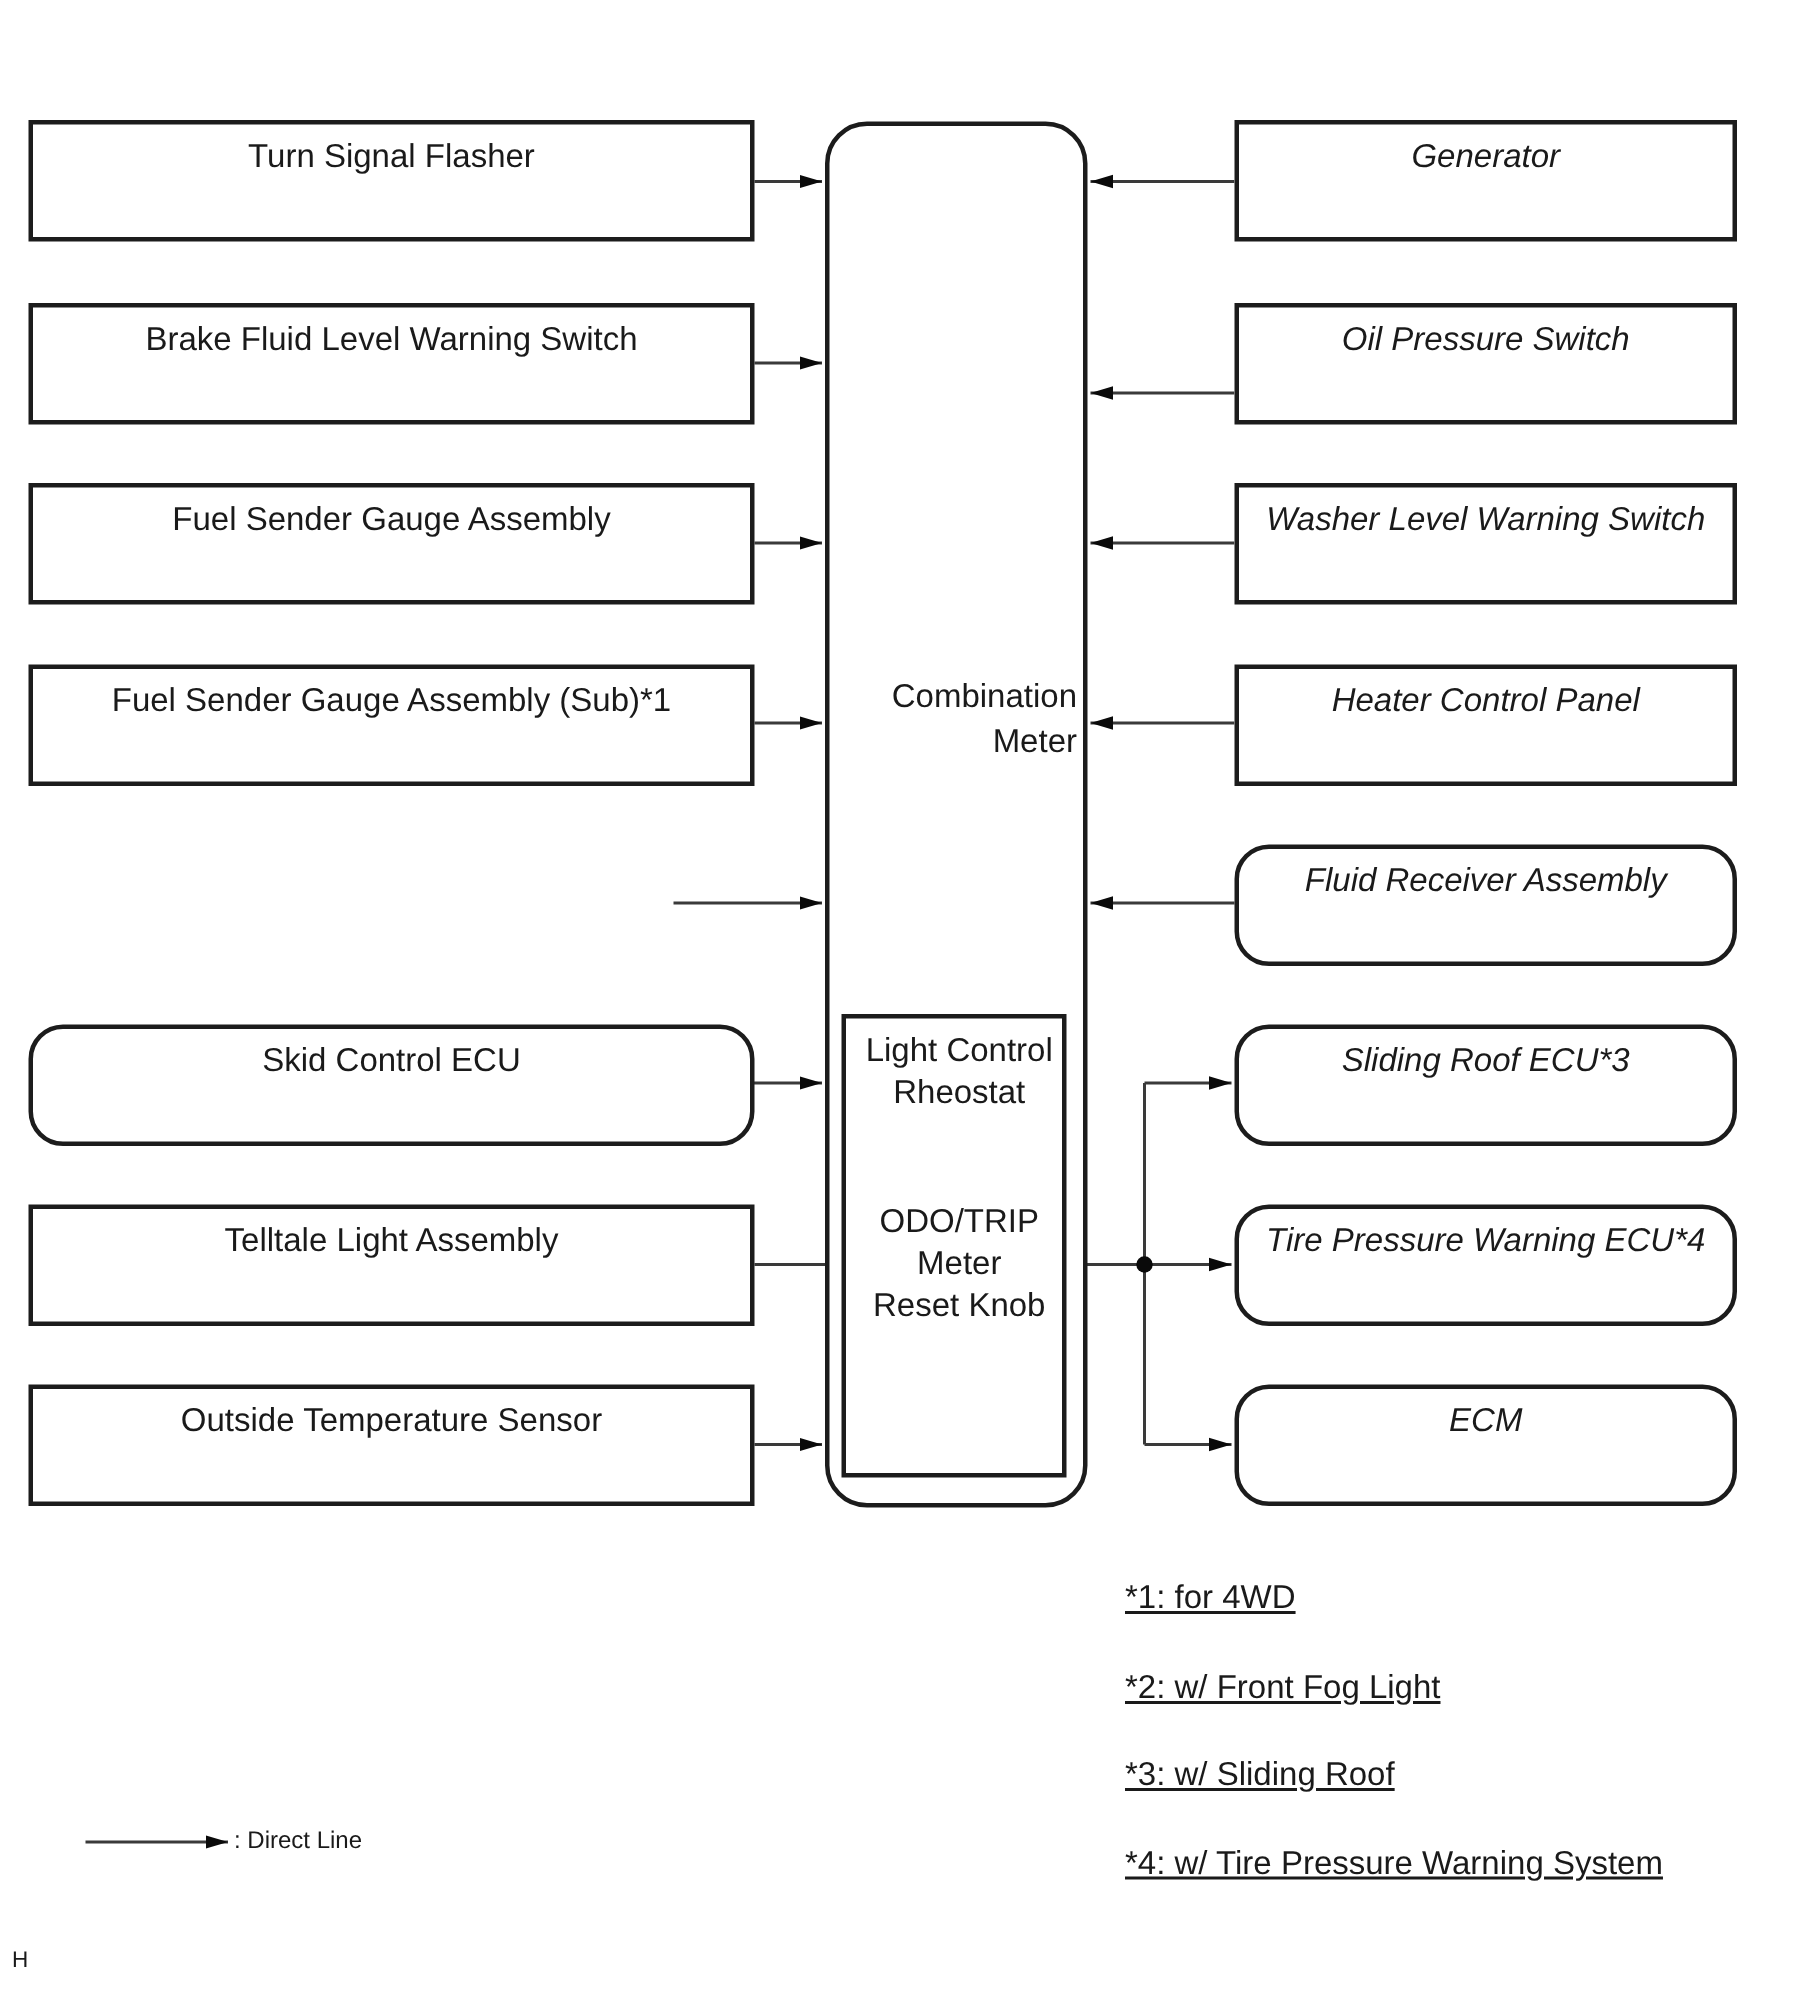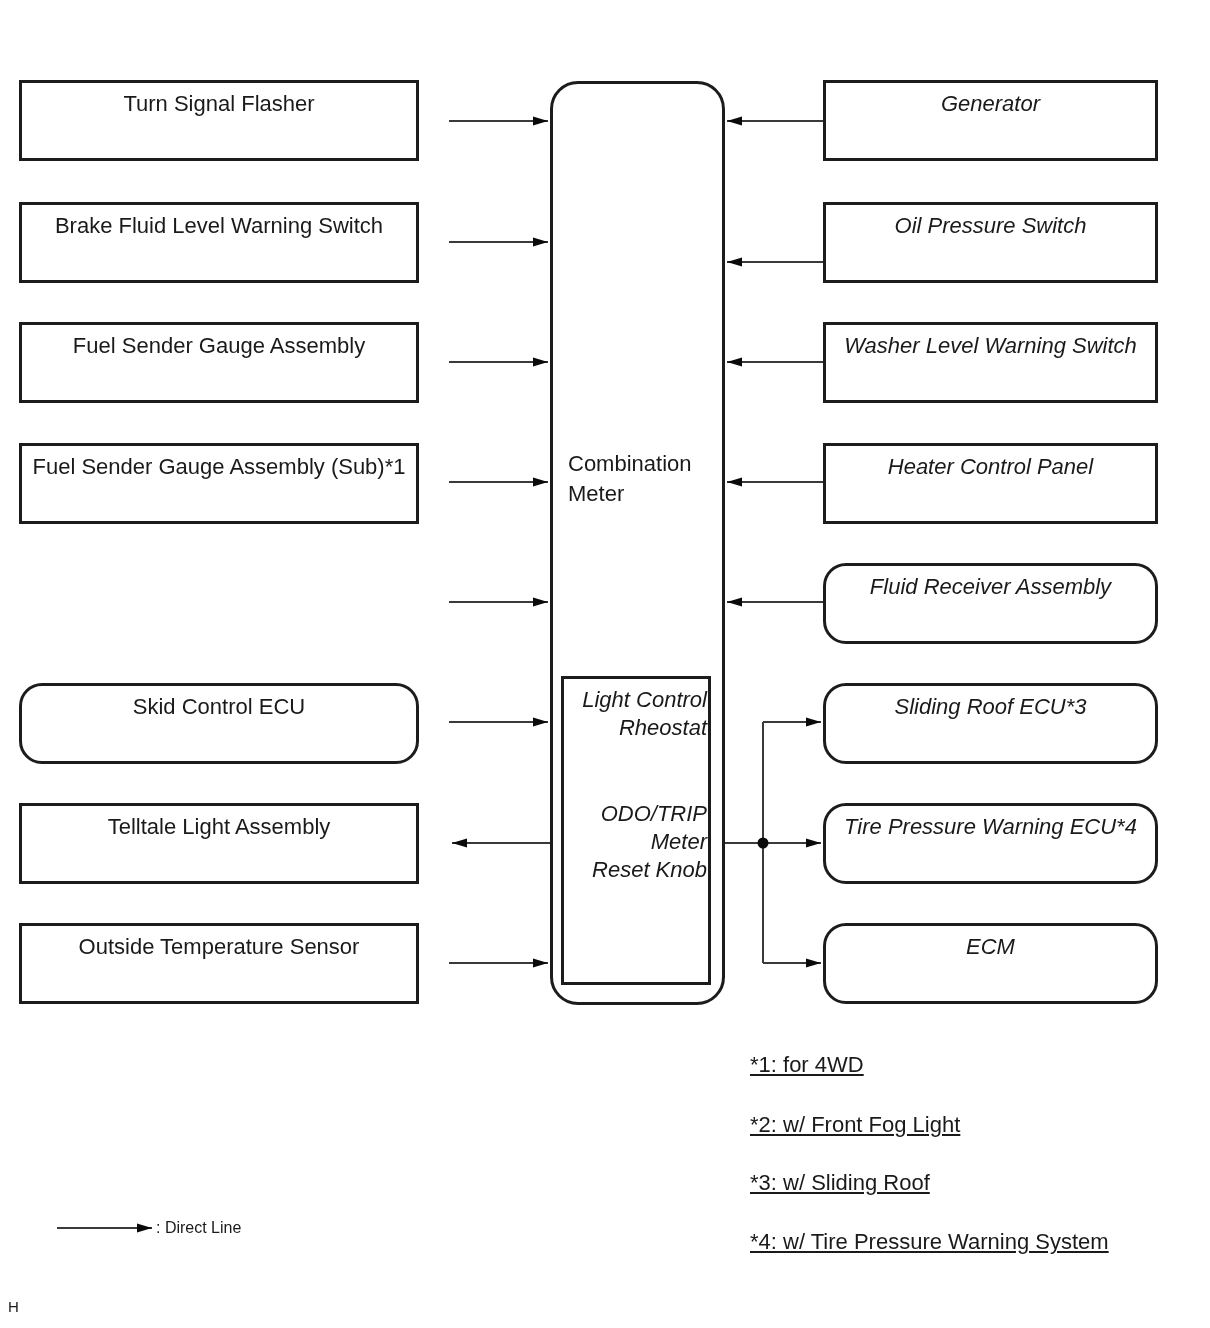--- a/index.html
+++ b/index.html
@@ -8,21 +8,21 @@
     width:1210px;height:1328px;
     background:#ffffff;
     font-family:"Liberation Sans", sans-serif;
     color:#1a1a1a;
     overflow:hidden;
   }
   #wires{position:absolute;left:0;top:0;width:1210px;height:1328px;}
   .node{
     position:absolute;
     box-sizing:border-box;
-    width:400px;height:81px;
+    width:484px;height:81px;
     border:3px solid #1c1c1c;
     background:#ffffff;
     text-align:center;
     font-size:22px;
     line-height:26px;
     padding-top:8px;
   }
   .node.right-col{width:335px;left:823px;font-style:italic;}
   .node.left-col{left:19px;}
   .node.rounded{border-radius:23px;}
@@ -32,37 +32,36 @@
     left:550px;top:81px;width:175px;height:924px;
     border:3px solid #1c1c1c;
     border-radius:28px;
     background:#ffffff;
   }
   .meter-label{
     position:absolute;
     left:568px;top:449px;
     width:150px;
     font-size:22px;line-height:30px;
-    text-align:left;
+    text-align:right;
   }
   .meter-label span, .inner-text span{display:block;}
   .inner-box{
     position:absolute;
     box-sizing:border-box;
     left:561px;top:676px;width:150px;height:309px;
     border:3px solid #1c1c1c;
     background:#ffffff;
   }
   .inner-text{
     position:absolute;
     left:8px;
     font-size:22px;line-height:28px;
-    text-align:right;
+    text-align:center;
     width:135px;
-    font-style:italic;
   }
   .inner-text.t1{top:7px;}
   .inner-text.t2{top:121px;}
   .footnote{
     position:absolute;
     left:750px;
     font-size:22px;line-height:26px;
     white-space:nowrap;
     text-decoration:underline;
   }

